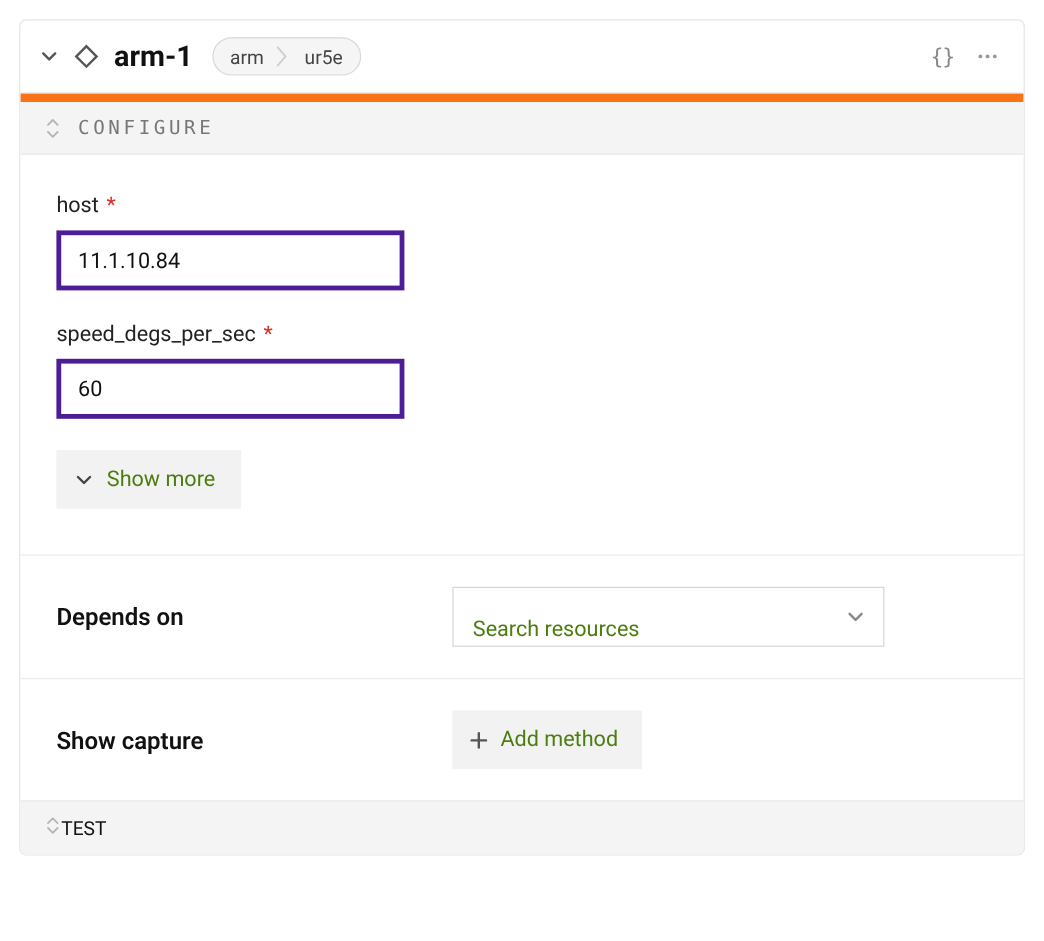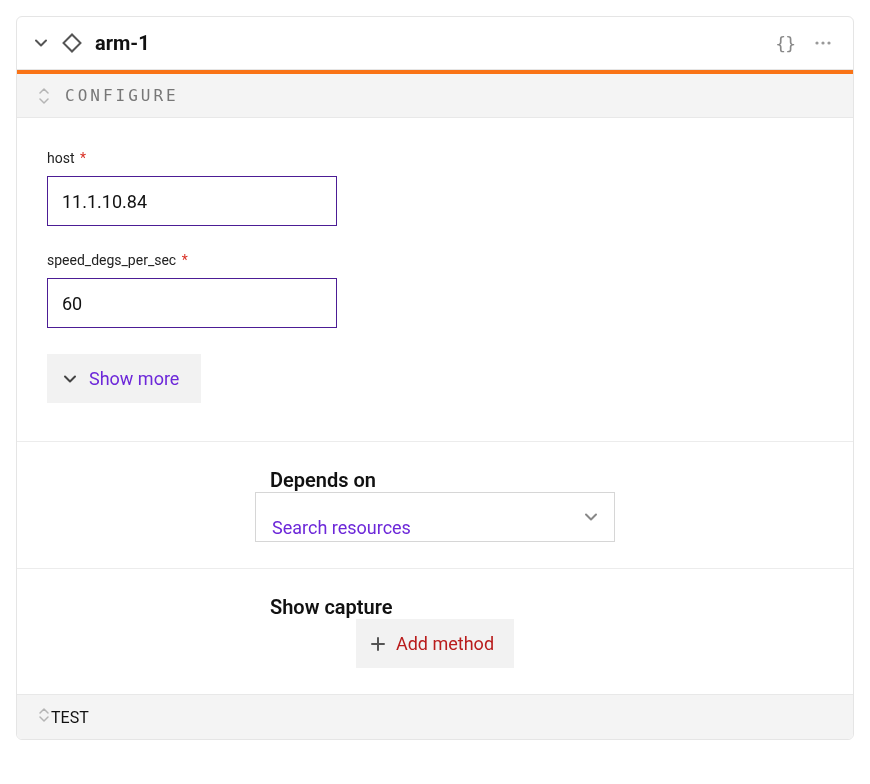--- a/index.html
+++ b/index.html
@@ -29,21 +29,21 @@
     display: flex;
     align-items: center;
   }
   .diamond-icon {
     display: inline-flex;
     align-items: center;
     justify-content: center;
   }
   .resource-name {
     font-weight: 700;
-    font-size: 20px;
+    font-size: 24px;
     color: #111;
   }
   .breadcrumb-chip {
     display: inline-flex;
     align-items: center;
     border: 1px solid #d8d8d8;
     border-radius: 18px;
     background: #f5f5f5;
     height: 32px;
     overflow: hidden;
@@ -80,21 +80,21 @@
     letter-spacing: -1px;
   }
   .dots-icon {
     color: #888;
     cursor: pointer;
     display: flex;
     align-items: center;
   }
   .section-bar {
     background: #f4f4f4;
-    border-top: 4px solid #f97316;
+    border-top: 7px solid #f97316;
     border-bottom: 1px solid #e8e8e8;
     padding: 12px 20px;
     display: flex;
     align-items: center;
     gap: 14px;
   }
   .section-bar:first-of-type { border-top: none; }
   .section-bar .expand-handle {
     color: #9a9a9a;
     cursor: pointer;
@@ -124,85 +124,84 @@
     flex-shrink: 0;
   }
   .row-content {
     flex: 1;
   }
   .field {
     margin-bottom: 26px;
   }
   .field:last-child { margin-bottom: 0; }
   .field-label {
-    font-size: 14px;
+    font-size: 18px;
     color: #222;
     margin-bottom: 10px;
     display: block;
   }
   .req-star {
     color: #d93025;
     margin-left: 2px;
   }
   .text-input {
     width: 290px;
     height: 50px;
-    border: 1px solid #4c1d95;
+    border: 4px solid #4c1d95;
     padding: 0 14px;
     font-size: 18px;
     color: #111;
     background: #fff;
     font-family: inherit;
   }
   .show-more-btn {
     display: inline-flex;
     align-items: center;
     gap: 12px;
     background: #f2f2f2;
     border: none;
     padding: 14px 22px 14px 16px;
     font-size: 18px;
-    color: #6d28d9;
+    color: #4d7c0f;
     cursor: pointer;
     font-family: inherit;
   }
   .select-box {
     width: 360px;
     height: 50px;
     border: 1px solid #d6d6d6;
     display: flex;
     align-items: center;
     justify-content: space-between;
     padding: 0 16px;
     cursor: pointer;
     background: #fff;
   }
   .select-placeholder {
-    color: #6d28d9;
+    color: #4d7c0f;
     font-size: 18px;
     margin-top: 20px;
   }
   .add-method-btn {
     display: inline-flex;
     align-items: center;
     gap: 10px;
     background: #f2f2f2;
     border: none;
     padding: 14px 20px 14px 14px;
     font-size: 18px;
-    color: #b91c1c;
+    color: #4d7c0f;
     cursor: pointer;
     font-family: inherit;
   }
   .depends-row, .capture-row {
     display: flex;
     align-items: center;
     padding: 26px 30px;
     border-top: 1px solid #ececec;
-    flex-direction: column;
   }
   .test-bar {
     background: #f4f4f4;
     padding: 12px 20px;
     display: flex;
     align-items: center;
     gap: 0;
     border-top: 1px solid #e8e8e8;
   }
 </style>
@@ -216,20 +215,29 @@
       <svg width="16" height="16" viewBox="0 0 16 16">
           <path d="M3 5.5 L8 10.5 L13 5.5" fill="none" stroke="currentColor" stroke-width="2" stroke-linecap="round" stroke-linejoin="round"></path>
         </svg>
     </span>
     <span class="diamond-icon">
       <svg width="22" height="22" viewBox="0 0 22 22">
           <rect x="5" y="5" width="12" height="12" fill="none" stroke="#555" stroke-width="2" transform="rotate(45 11 11)"></rect>
         </svg>
     </span>
     <span class="resource-name">arm-1</span>
+    <span class="breadcrumb-chip">
+      <span class="breadcrumb-seg first">arm</span>
+      <span class="breadcrumb-sep">
+        <svg width="10" height="20" viewBox="0 0 10 20">
+            <path d="M1 2 L8 10 L1 18" fill="none" stroke="#ccc" stroke-width="1.5"></path>
+          </svg>
+      </span>
+      <span class="breadcrumb-seg">ur5e</span>
+    </span>
     <span class="header-spacer"></span>
     <div class="header-actions">
       <span class="braces-icon">
         <span>{}</span>
       </span>
       <span class="dots-icon">
         <svg width="20" height="20" viewBox="0 0 20 20">
             <circle cx="4" cy="10" r="1.6" fill="#999"></circle>
             <circle cx="10" cy="10" r="1.6" fill="#999"></circle>
             <circle cx="16" cy="10" r="1.6" fill="#999"></circle>

